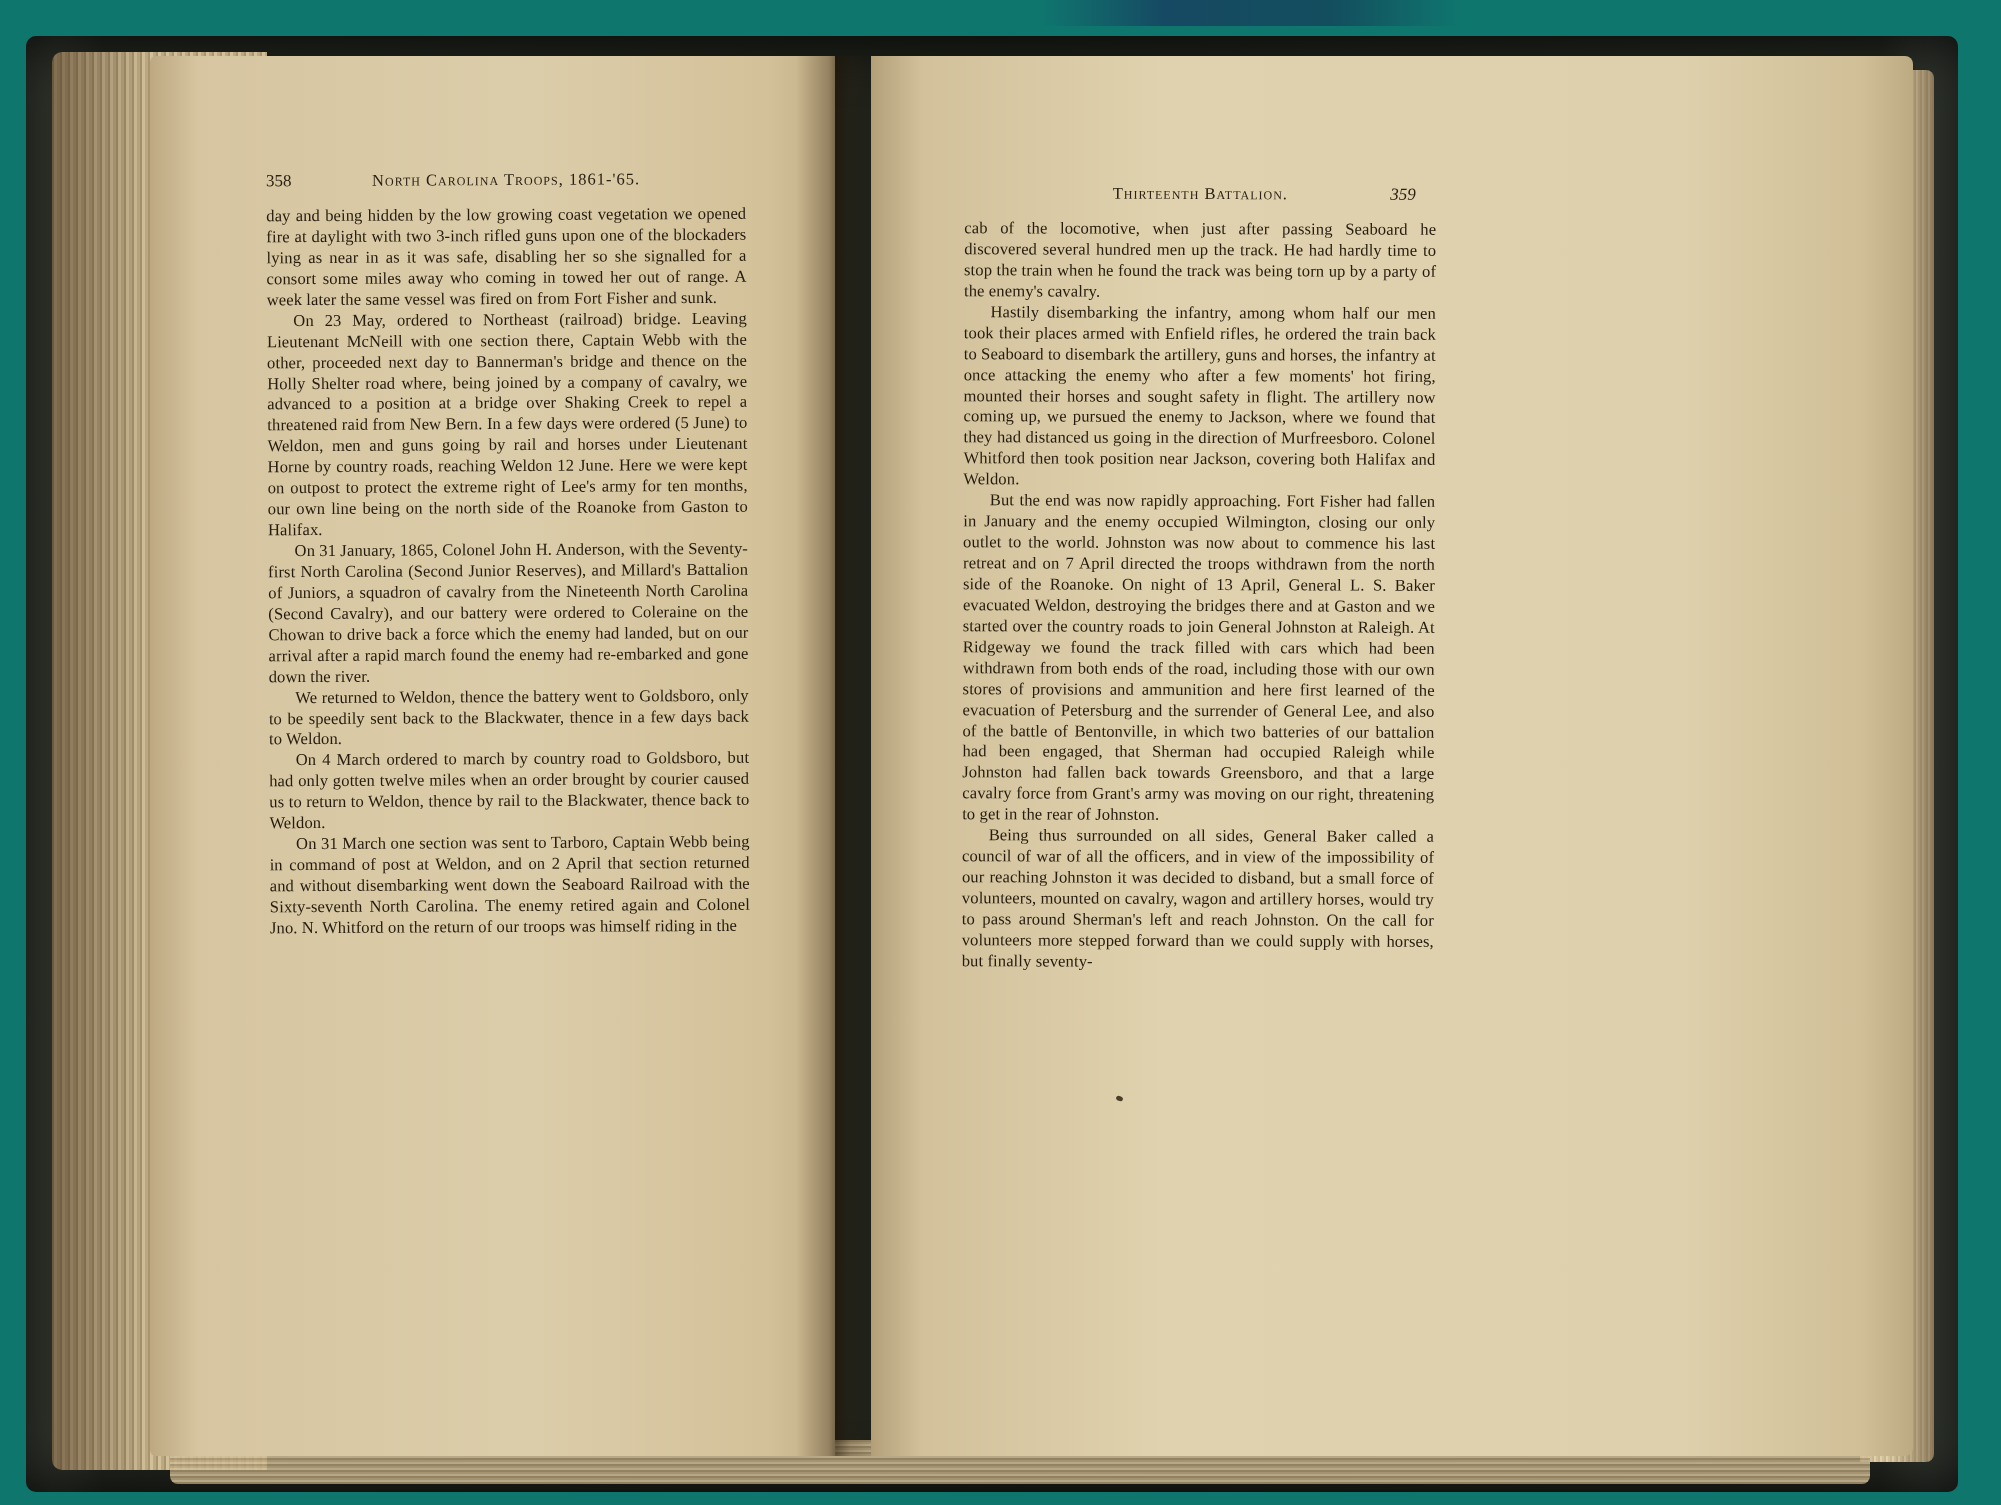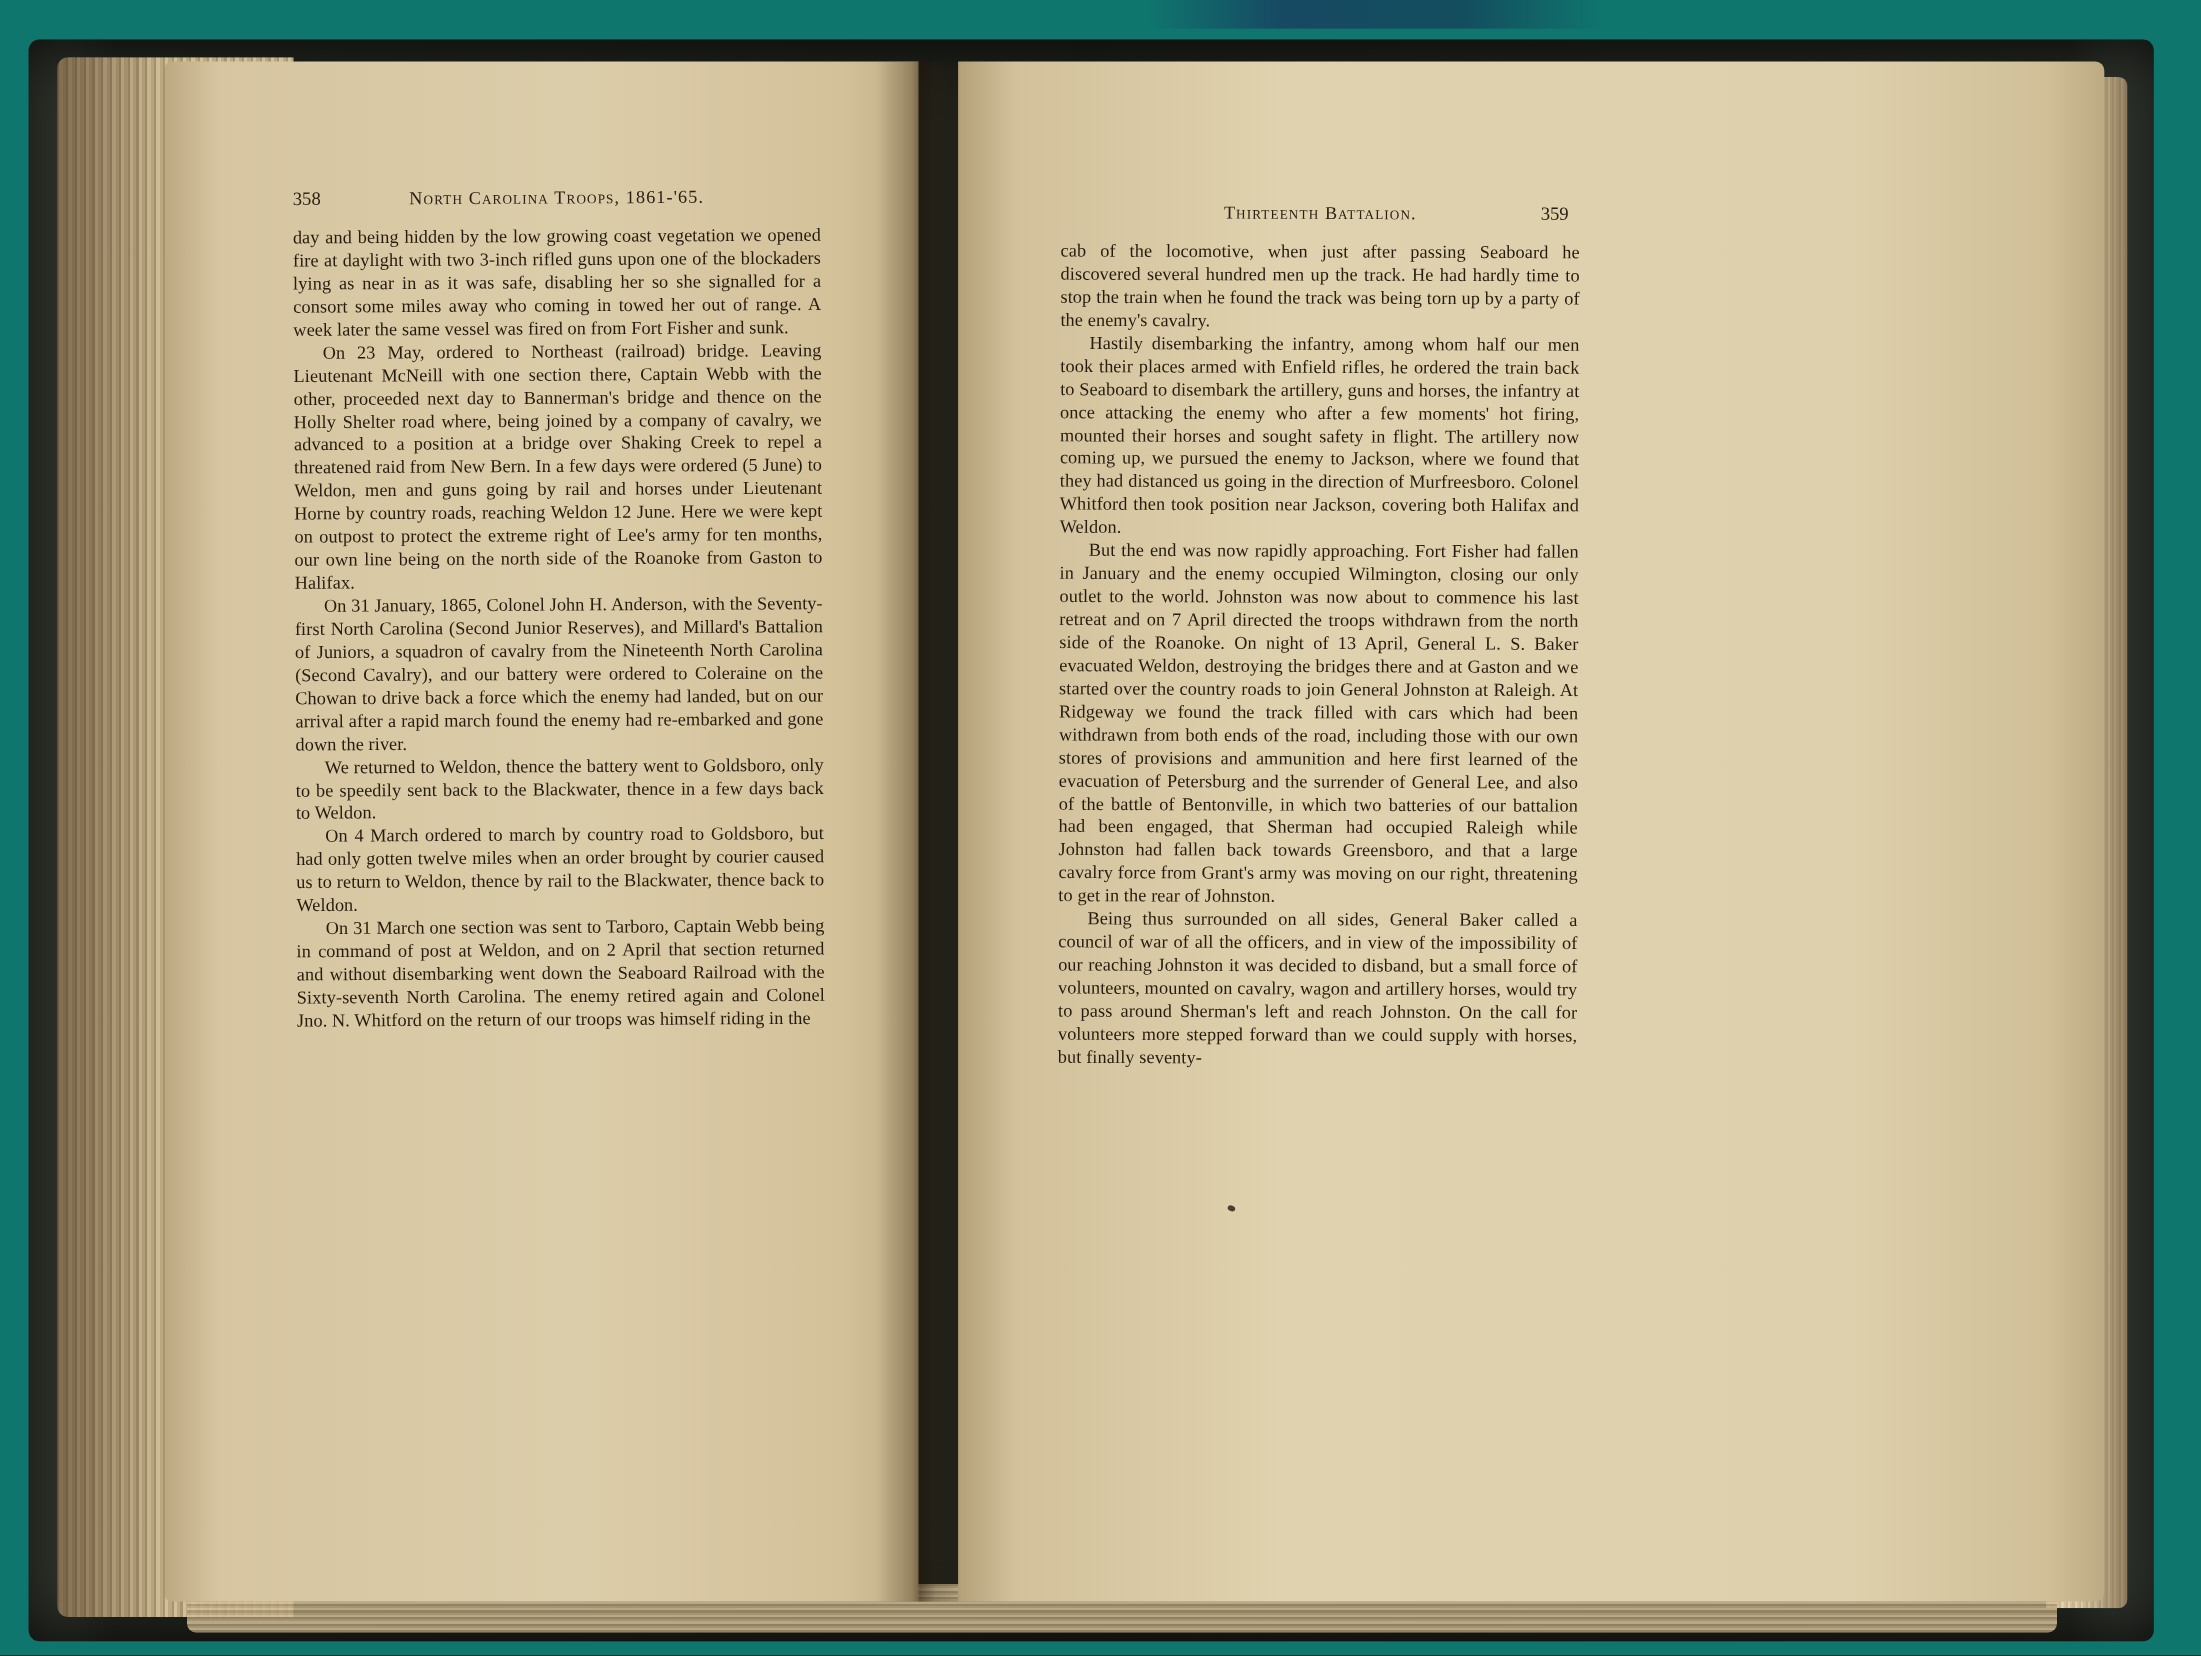--- a/index.html
+++ b/index.html
@@ -66,21 +66,21 @@
     display:flex;align-items:baseline;justify-content:space-between;
     margin-bottom:15px;
   }
   .running-title{
     flex:1;text-align:center;
     font-variant:small-caps;
     font-size:16.5px;letter-spacing:1px;
     color:#2a2114;
   }
   .page-num{width:46px;font-size:17px;color:#2a2114;}
-  .page-num.right{text-align:center;}
+  .page-num.right{text-align:left;font-style:italic;}
   .page-body{
     font-size:16.6px;line-height:1.262;
     text-align:justify;
     color:#251c0f;
     letter-spacing:.1px;
   }
   .page-body p{margin:0;text-indent:1.6em;}
   .page-body p:first-child{text-indent:0;}
   .ink-speck{
     position:absolute;left:1116px;top:1096px;width:7px;height:5px;

